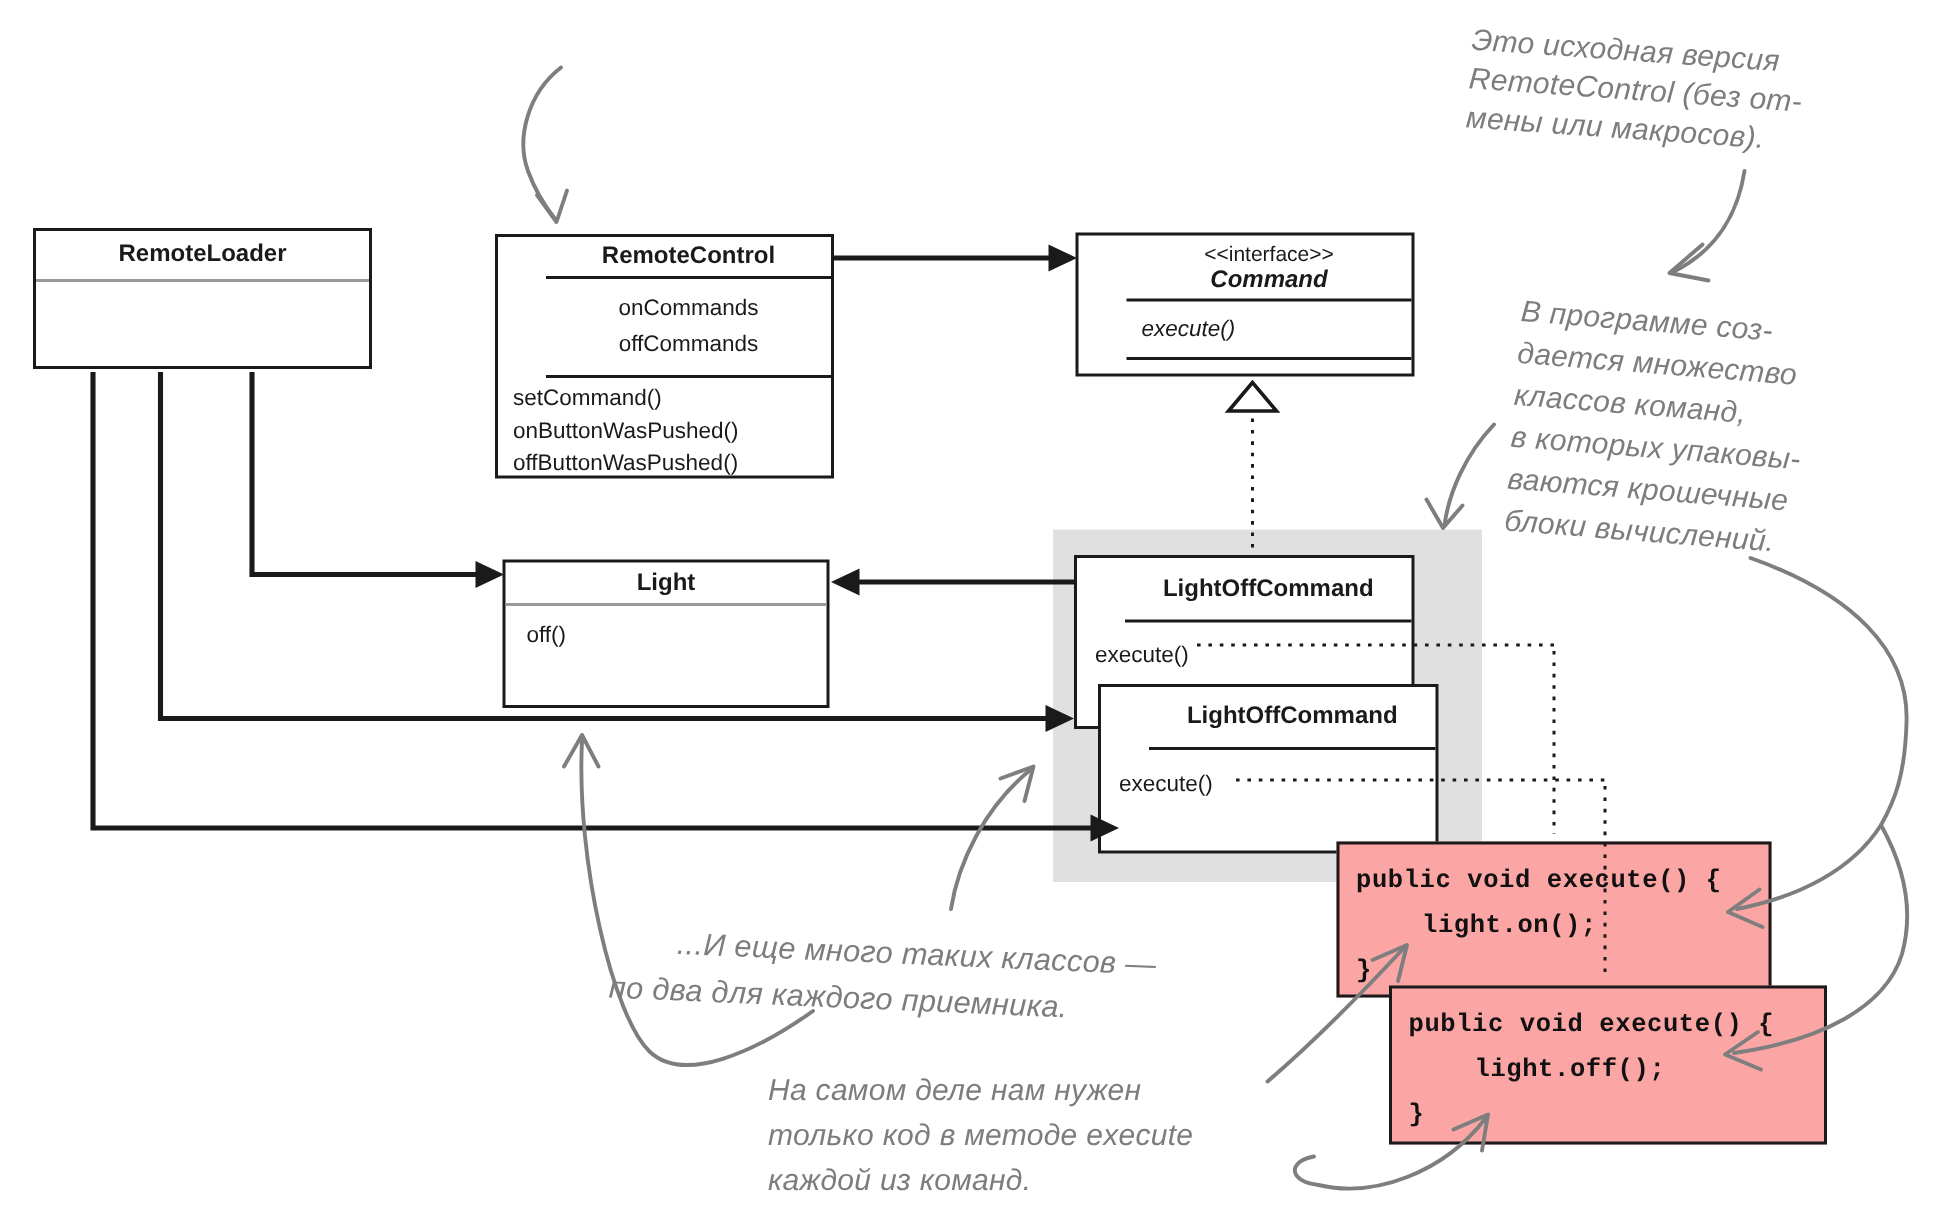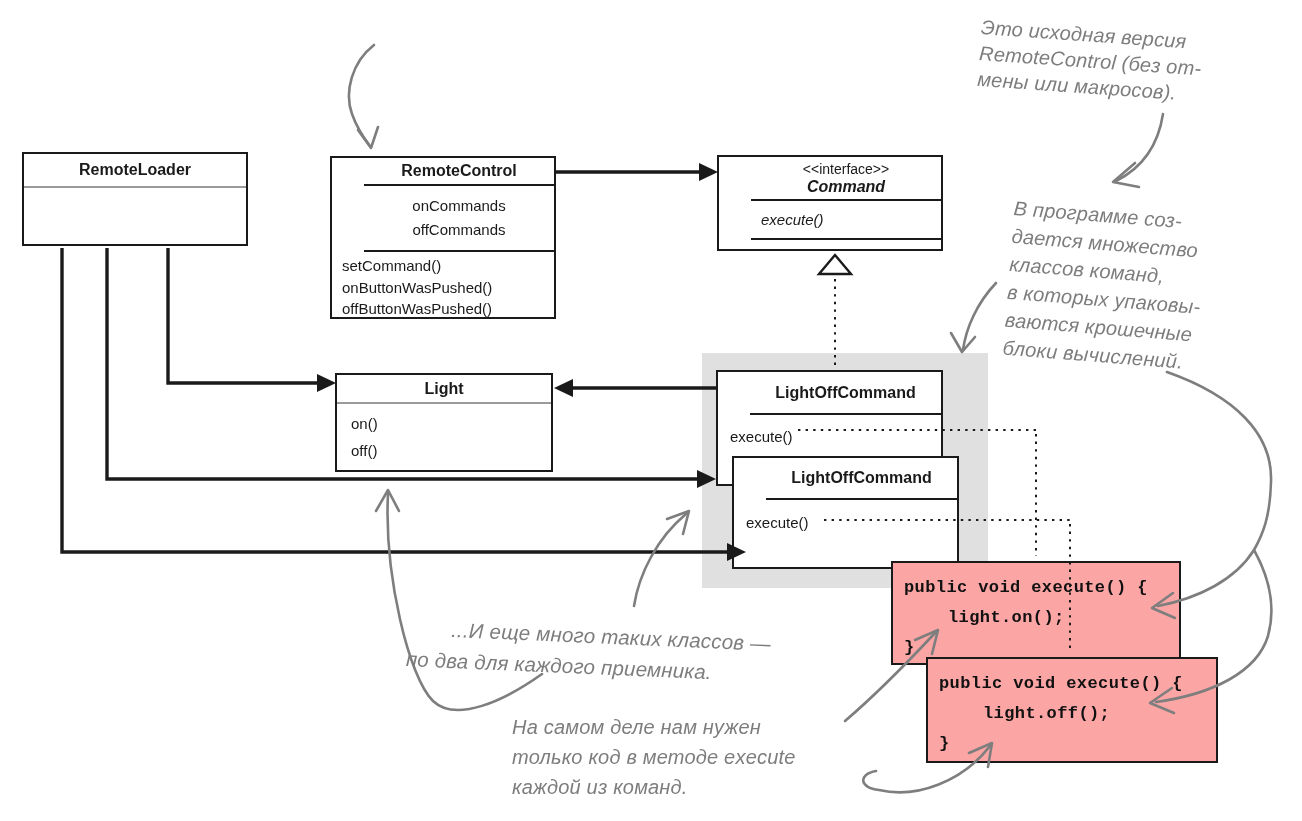--- a/index.html
+++ b/index.html
@@ -56,21 +56,20 @@
     </div>
     <div class="uml-sec div-black ital" style="height:39px;box-sizing:border-box;padding-top:7px;">
       <div>execute()</div>
     </div>
     <div style="height:3px;"></div>
   </div>
 
   <div class="uml" style="left:335px;top:373px;width:218px;height:99px;">
     <div class="uml-title div-gray" style="height:27px;text-align:center;">Light</div>
     <div class="uml-sec" style="padding-left:14px;padding-top:6px;">
-      <div style="line-height:27px;">on()</div>
       <div style="line-height:27px;">off()</div>
     </div>
   </div>
 
   <div class="uml" style="left:716px;top:370px;width:227px;height:116px;z-index:2;">
     <div class="uml-title div-black" style="height:41px;">LightOffCommand</div>
     <div class="uml-sec" style="padding-top:10px;padding-left:12px;">
       <div>execute()</div>
     </div>
   </div>

